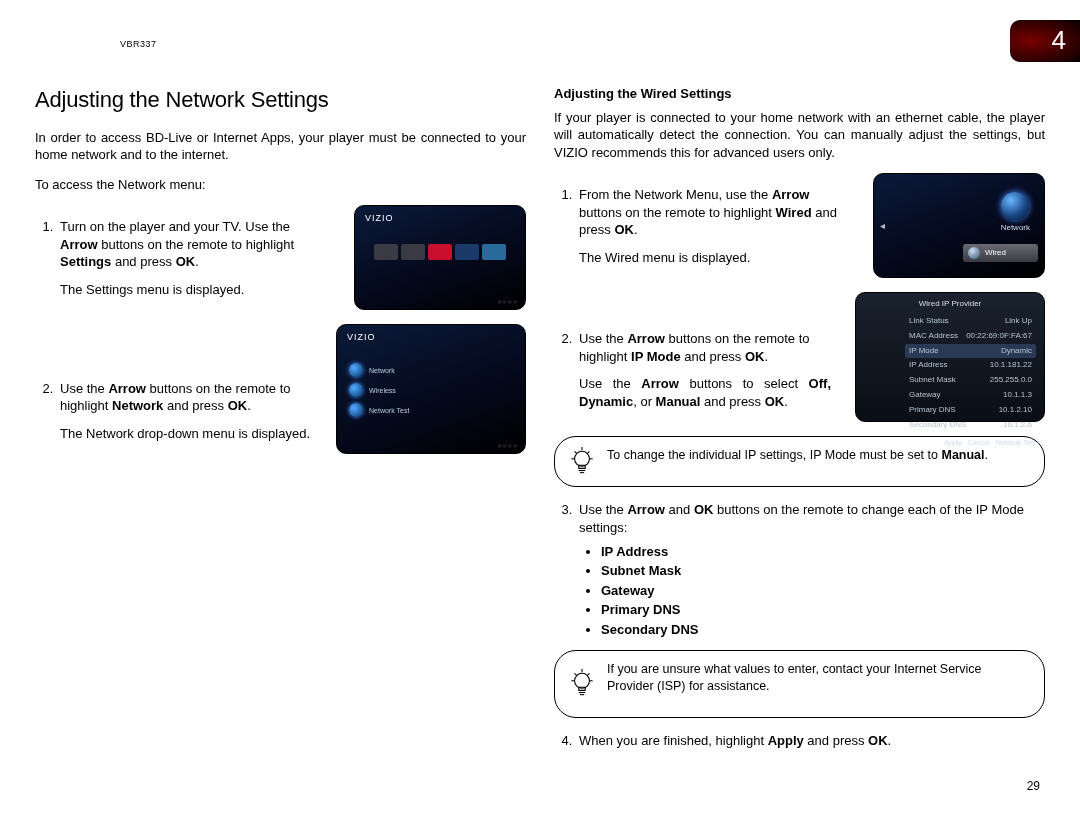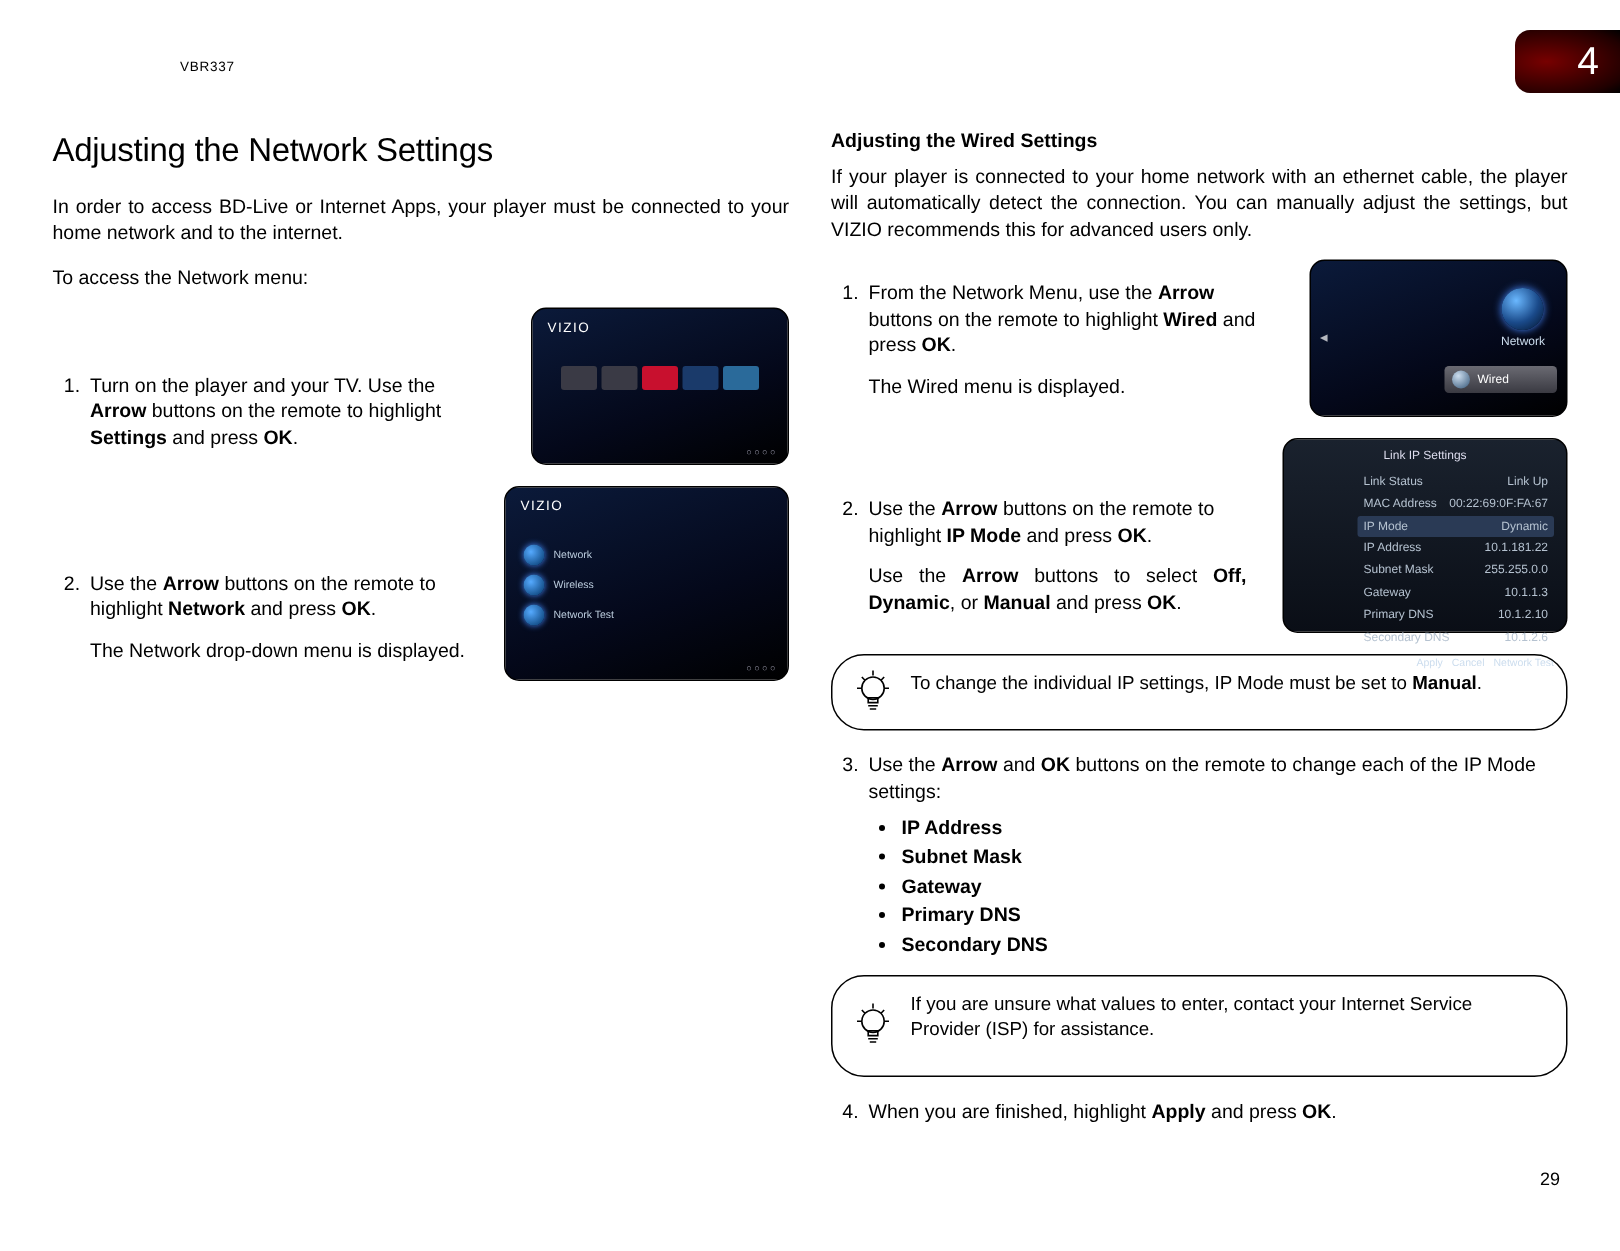--- a/index.html
+++ b/index.html
@@ -103,20 +103,21 @@
   <div class="col">
     <h1>Adjusting the Network Settings</h1>
     <p class="just">In order to access BD-Live or Internet Apps, your player must be connected to your home network and to the internet.</p>
     <p>To access the Network menu:</p>
 
     <div class="row">
       <div class="txt">
         <ol start="1">
           <li>
             <span>Turn on the player and your TV. Use the </span><b>Arrow</b><span> buttons on the remote to highlight </span><b>Settings</b><span> and press </span><b>OK</b><span>.</span>
+            <p style="margin-top:10px">The Settings menu is displayed.</p>
           </li>
         </ol>
       </div>
       <div class="shot">
         <div class="brand">VIZIO</div>
         <div class="approw">
           <div class="app a"></div>
           <div class="app a"></div>
           <div class="app n"></div>
           <div class="app v"></div>
@@ -187,21 +188,21 @@
         <ol start="2">
           <li>
             <span>Use the </span><b>Arrow</b><span> buttons on the remote to highlight </span><b>IP Mode</b><span> and press </span><b>OK</b><span>.</span>
             <p style="margin-top:10px">
               <span>Use the </span><b>Arrow</b><span> buttons to select </span><b>Off, Dynamic</b><span>, or </span><b>Manual</b><span> and press </span><b>OK</b><span>.</span>
             </p>
           </li>
         </ol>
       </div>
       <div class="iplist">
-        <div class="hdr">Link IP Settings</div>
+        <div class="hdr">Wired IP Provider</div>
         <div class="r">
             <span>Link Status</span>
             <span>Link Up</span>
           </div>
         <div class="r">
             <span>MAC Address</span>
             <span>00:22:69:0F:FA:67</span>
           </div>
         <div class="r hi">
             <span>IP Mode</span>

